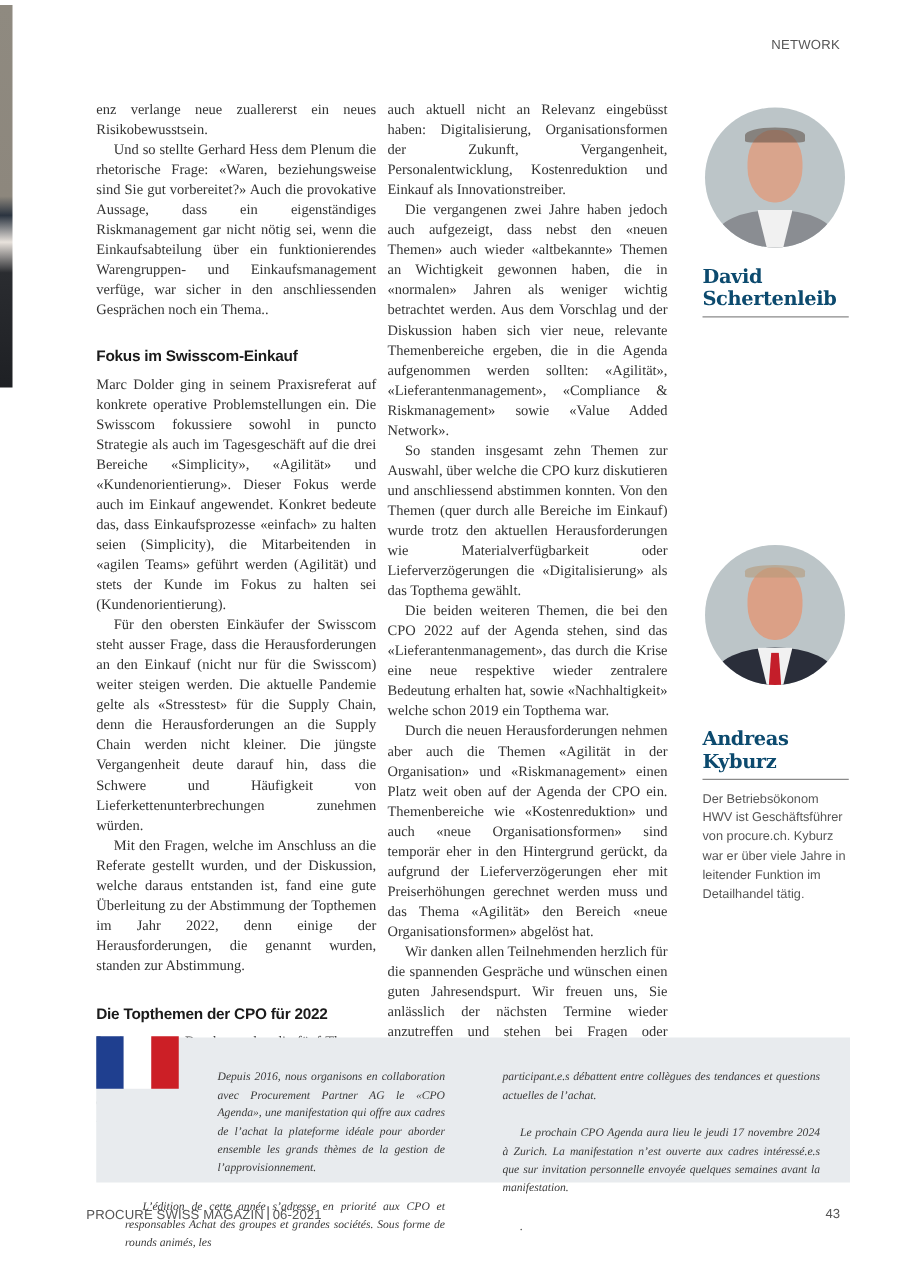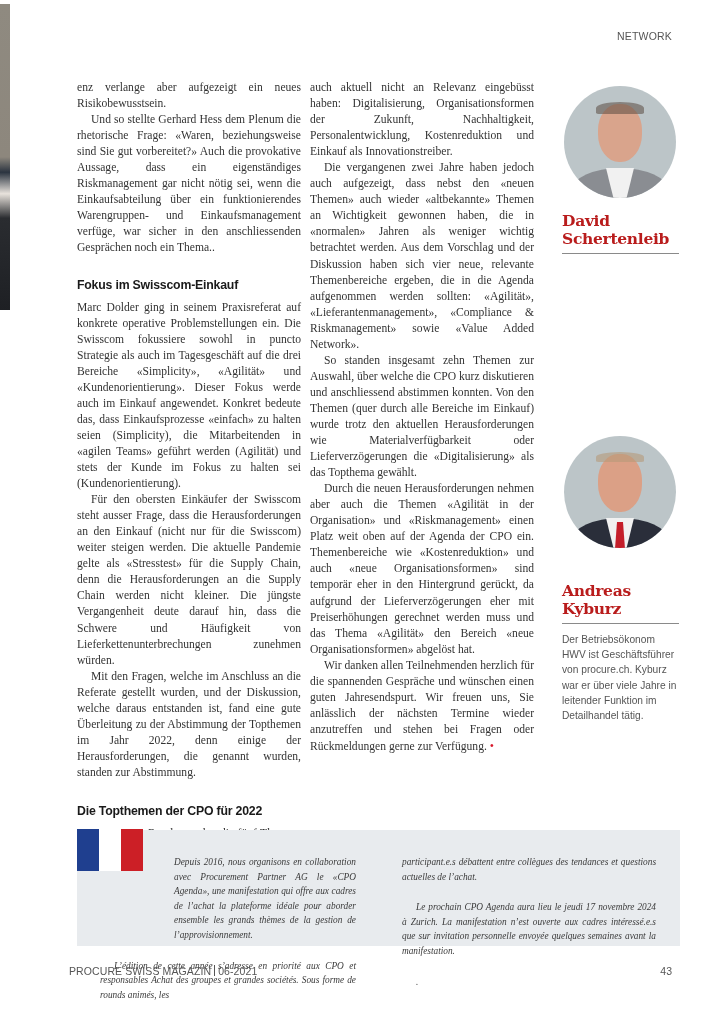--- a/index.html
+++ b/index.html
@@ -20,21 +20,21 @@
     .h-top { margin-top: 22px !important; margin-bottom: 7px !important; }
     .red-dot { color: #d8182b; font-size: 12px; }
 
     .author { position: absolute; left: 562px; width: 118px; }
     .author .photo { width: 112px; height: 112px; border-radius: 50%; background: #bcc5c8; position: relative; overflow: hidden; margin-left: 2px; }
     .photo .jacket { position: absolute; left: 8px; right: 8px; bottom: -14px; height: 44px; border-radius: 50% 50% 0 0; }
     .photo .shirt { position: absolute; left: 42px; width: 28px; bottom: -4px; height: 34px; background: #f1f1f1; clip-path: polygon(0 0, 100% 0, 70% 100%, 30% 100%); }
     .photo .head { position: absolute; left: 34px; top: 18px; width: 44px; height: 58px; border-radius: 45% 45% 48% 48%; background: #d9a48c; }
     .photo .hair { position: absolute; left: 32px; top: 14px; width: 48px; height: 22px; border-radius: 50% 50% 10% 10%; }
     .photo .tie { position: absolute; left: 51px; width: 10px; bottom: -4px; height: 30px; background: #c41e2a; clip-path: polygon(20% 0, 80% 0, 100% 90%, 50% 100%, 0 90%); }
-    .author .name { font-family: "DejaVu Serif", serif; font-weight: bold; font-size: 15.5px; line-height: 18px; color: #b91c1c; margin-top: 14px; padding-bottom: 5px; border-bottom: 1px solid #8a8a8a; width: 117px; letter-spacing: -0.3px; }
+    .author .name { font-family: "DejaVu Serif", serif; font-weight: bold; font-size: 15.5px; line-height: 18px; color: #0c4a6e; margin-top: 14px; padding-bottom: 5px; border-bottom: 1px solid #8a8a8a; width: 117px; letter-spacing: -0.3px; }
     .author .bio { font-family: "Liberation Sans", sans-serif; font-size: 10.2px; line-height: 15.2px; color: #555; margin-top: 8px; }
     .author-1 { top: 86px; }
     .author-2 { top: 436px; }
     .author-2 .name { margin-top: 34px; }
 
     .fr-box { position: absolute; left: 77px; top: 830px; width: 603px; height: 116px; background: #e8ebee; }
     .flag { position: absolute; left: 77px; top: 829px; width: 66px; height: 42px; display: flex; }
     .flag span { flex: 1; }
     .flag .b { background: #1f3f8f; } .flag .w { background: #ffffff; } .flag .r { background: #cc1f26; }
     .fr-text { position: absolute; font-style: italic; font-size: 9.3px; line-height: 14.6px; text-align: justify; color: #3a3a3a; font-family: "Liberation Serif", serif; }
@@ -50,34 +50,35 @@
     .footer-right { position: absolute; right: 52px; top: 965px; font-family: "Liberation Sans", sans-serif; font-size: 10.5px; color: #555; }
   </style>
 </head>
 <body>
 
 <div class="left-photo-strip"></div>
 
 <div class="section-label">NETWORK</div>
 
 <div class="col col1">
-  <p>enz verlange aber aufgezeigt ein neues Risikobewusstsein.</p>
+  <p>enz verlange neue zuallererst ein neues Risikobewusstsein.</p>
   <p class="indent">Und so stellte Gerhard Hess dem Plenum die rhetorische Frage: «Waren, beziehungsweise sind Sie gut vorbereitet?» Auch die provokative Aussage, dass ein eigenständiges Riskmanagement gar nicht nötig sei, wenn die Einkaufsabteilung über ein funktionierendes Warengruppen- und Einkaufsmanagement verfüge, war sicher in den anschliessenden Gesprächen noch ein Thema..</p>
   <h2 class="h-fokus">Fokus im Swisscom-Einkauf</h2>
   <p>Marc Dolder ging in seinem Praxisreferat auf konkrete operative Problemstellungen ein. Die Swisscom fokussiere sowohl in puncto Strategie als auch im Tagesgeschäft auf die drei Bereiche «Simplicity», «Agilität» und «Kundenorientierung». Dieser Fokus werde auch im Einkauf angewendet. Konkret bedeute das, dass Einkaufsprozesse «einfach» zu halten seien (Simplicity), die Mitarbeitenden in «agilen Teams» geführt werden (Agilität) und stets der Kunde im Fokus zu halten sei (Kundenorientierung).</p>
   <p class="indent">Für den obersten Einkäufer der Swisscom steht ausser Frage, dass die Herausforderungen an den Einkauf (nicht nur für die Swisscom) weiter steigen werden. Die aktuelle Pandemie gelte als «Stresstest» für die Supply Chain, denn die Herausforderungen an die Supply Chain werden nicht kleiner. Die jüngste Vergangenheit deute darauf hin, dass die Schwere und Häufigkeit von Lieferkettenunterbrechungen zunehmen würden.</p>
   <p class="indent">Mit den Fragen, welche im Anschluss an die Referate gestellt wurden, und der Diskussion, welche daraus entstanden ist, fand eine gute Überleitung zu der Abstimmung der Topthemen im Jahr 2022, denn einige der Herausforderungen, die genannt wurden, standen zur Abstimmung.</p>
   <h2 class="h-top">Die Topthemen der CPO für 2022</h2>
   <p>In einer ersten Runde wurden die fünf Themen, die noch 2019 in der Abstimmung die obersten Plätze der Rangliste besetzten, ausgiebiger diskutiert. Was damals auf der «Agenda» der CPO stand? Themenbereiche, die</p>
 </div>
 
 <div class="col col2">
-  <p>auch aktuell nicht an Relevanz eingebüsst haben: Digitalisierung, Organisationsformen der Zukunft, Nachhaltigkeit, Personalentwicklung, Kostenreduktion und Einkauf als Innovationstreiber.</p>
+  <p>auch aktuell nicht an Relevanz eingebüsst haben: Digitalisierung, Organisationsformen der Zukunft, Vergangenheit, Personalentwicklung, Kostenreduktion und Einkauf als Innovationstreiber.</p>
   <p class="indent">Die vergangenen zwei Jahre haben jedoch auch aufgezeigt, dass nebst den «neuen Themen» auch wieder «altbekannte» Themen an Wichtigkeit gewonnen haben, die in «normalen» Jahren als weniger wichtig betrachtet werden. Aus dem Vorschlag und der Diskussion haben sich vier neue, relevante Themenbereiche ergeben, die in die Agenda aufgenommen werden sollten: «Agilität», «Lieferantenmanagement», «Compliance &amp; Riskmanagement» sowie «Value Added Network».</p>
   <p class="indent">So standen insgesamt zehn Themen zur Auswahl, über welche die CPO kurz diskutieren und anschliessend abstimmen konnten. Von den Themen (quer durch alle Bereiche im Einkauf) wurde trotz den aktuellen Herausforderungen wie Materialverfügbarkeit oder Lieferverzögerungen die «Digitalisierung» als das Topthema gewählt.</p>
+  <p class="indent">Die beiden weiteren Themen, die bei den CPO 2022 auf der Agenda stehen, sind das «Lieferantenmanagement», das durch die Krise eine neue respektive wieder zentralere Bedeutung erhalten hat, sowie «Nachhaltigkeit» welche schon 2019 ein Topthema war.</p>
   <p class="indent">Durch die neuen Herausforderungen nehmen aber auch die Themen «Agilität in der Organisation» und «Riskmanagement» einen Platz weit oben auf der Agenda der CPO ein. Themenbereiche wie «Kostenreduktion» und auch «neue Organisationsformen» sind temporär eher in den Hintergrund gerückt, da aufgrund der Lieferverzögerungen eher mit Preiserhöhungen gerechnet werden muss und das Thema «Agilität» den Bereich «neue Organisationsformen» abgelöst hat.</p>
   <p class="indent"><span>Wir danken allen Teilnehmenden herzlich für die spannenden Gespräche und wünschen einen guten Jahresendspurt. Wir freuen uns, Sie anlässlich der nächsten Termine wieder anzutreffen und stehen bei Fragen oder Rückmeldungen gerne zur Verfügung.</span> <span class="red-dot">•</span></p>
 </div>
 
 <div class="author author-1">
   <div class="photo">
     <div class="jacket" style="background:#8a8d92;"></div>
     <div class="shirt"></div>
     <div class="head"></div>
     <div class="hair" style="background:#5a4a42; height:12px; top:16px; opacity:0.55;"></div>

